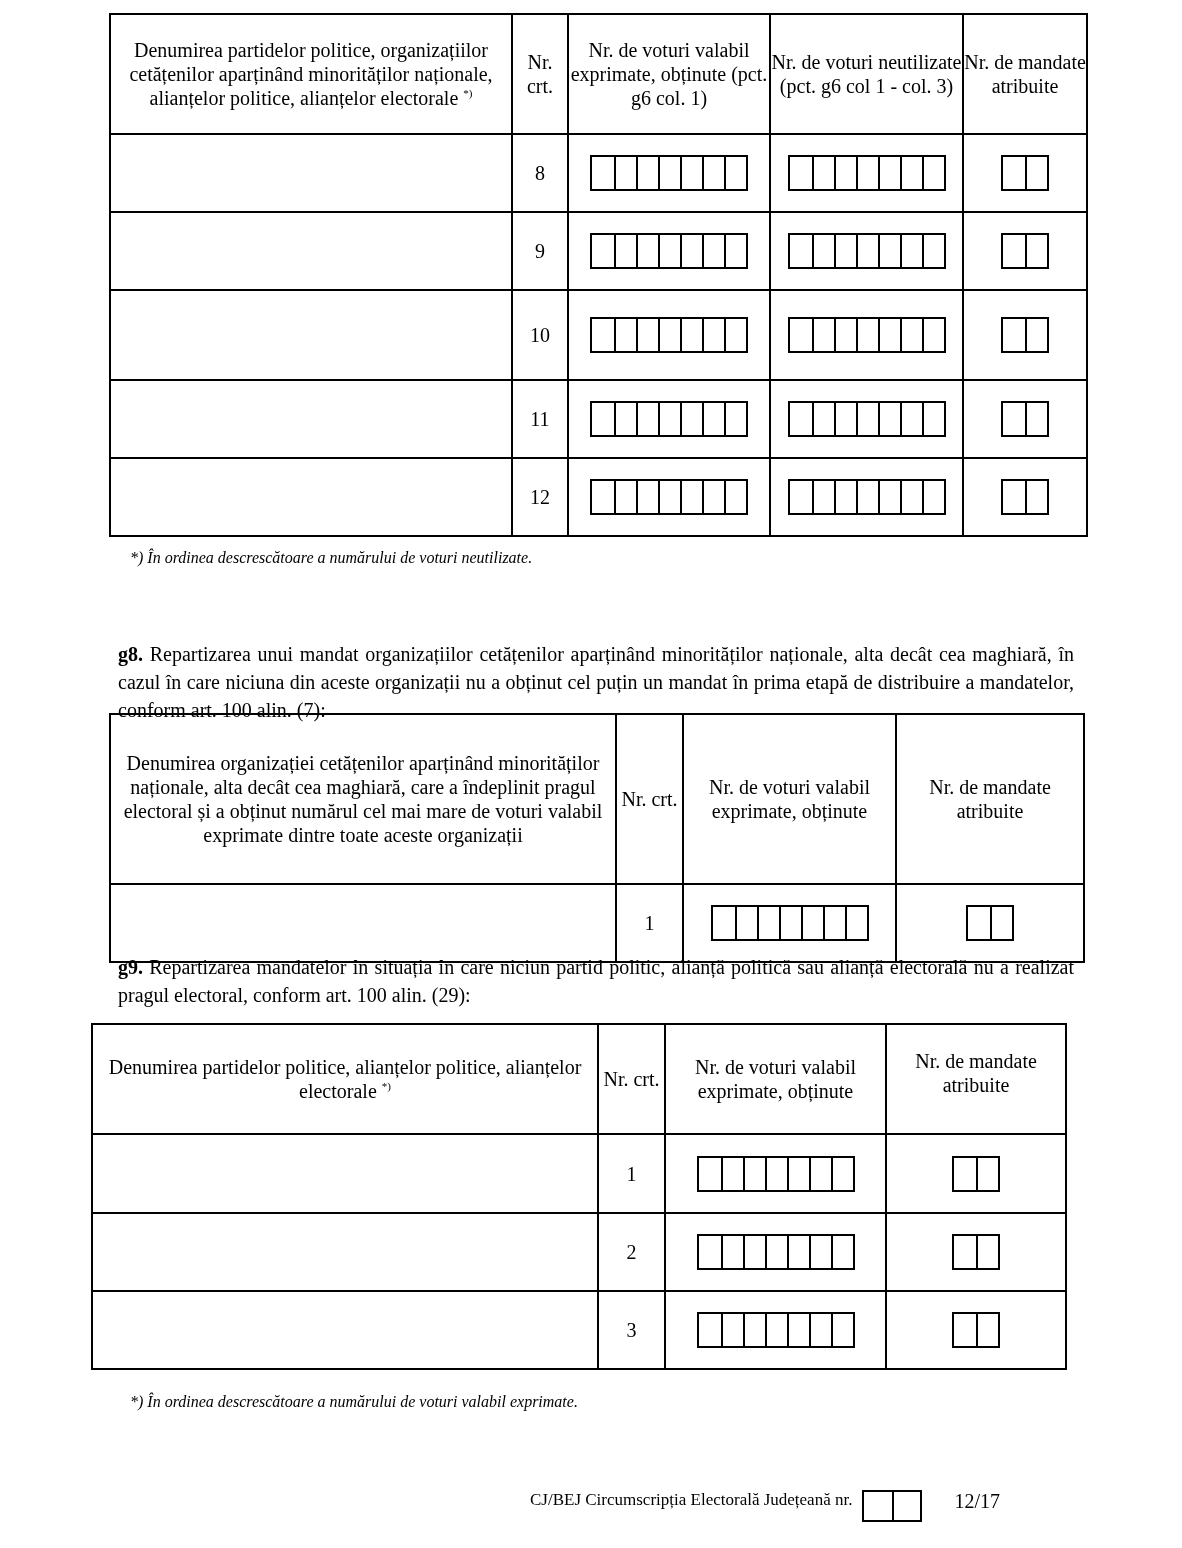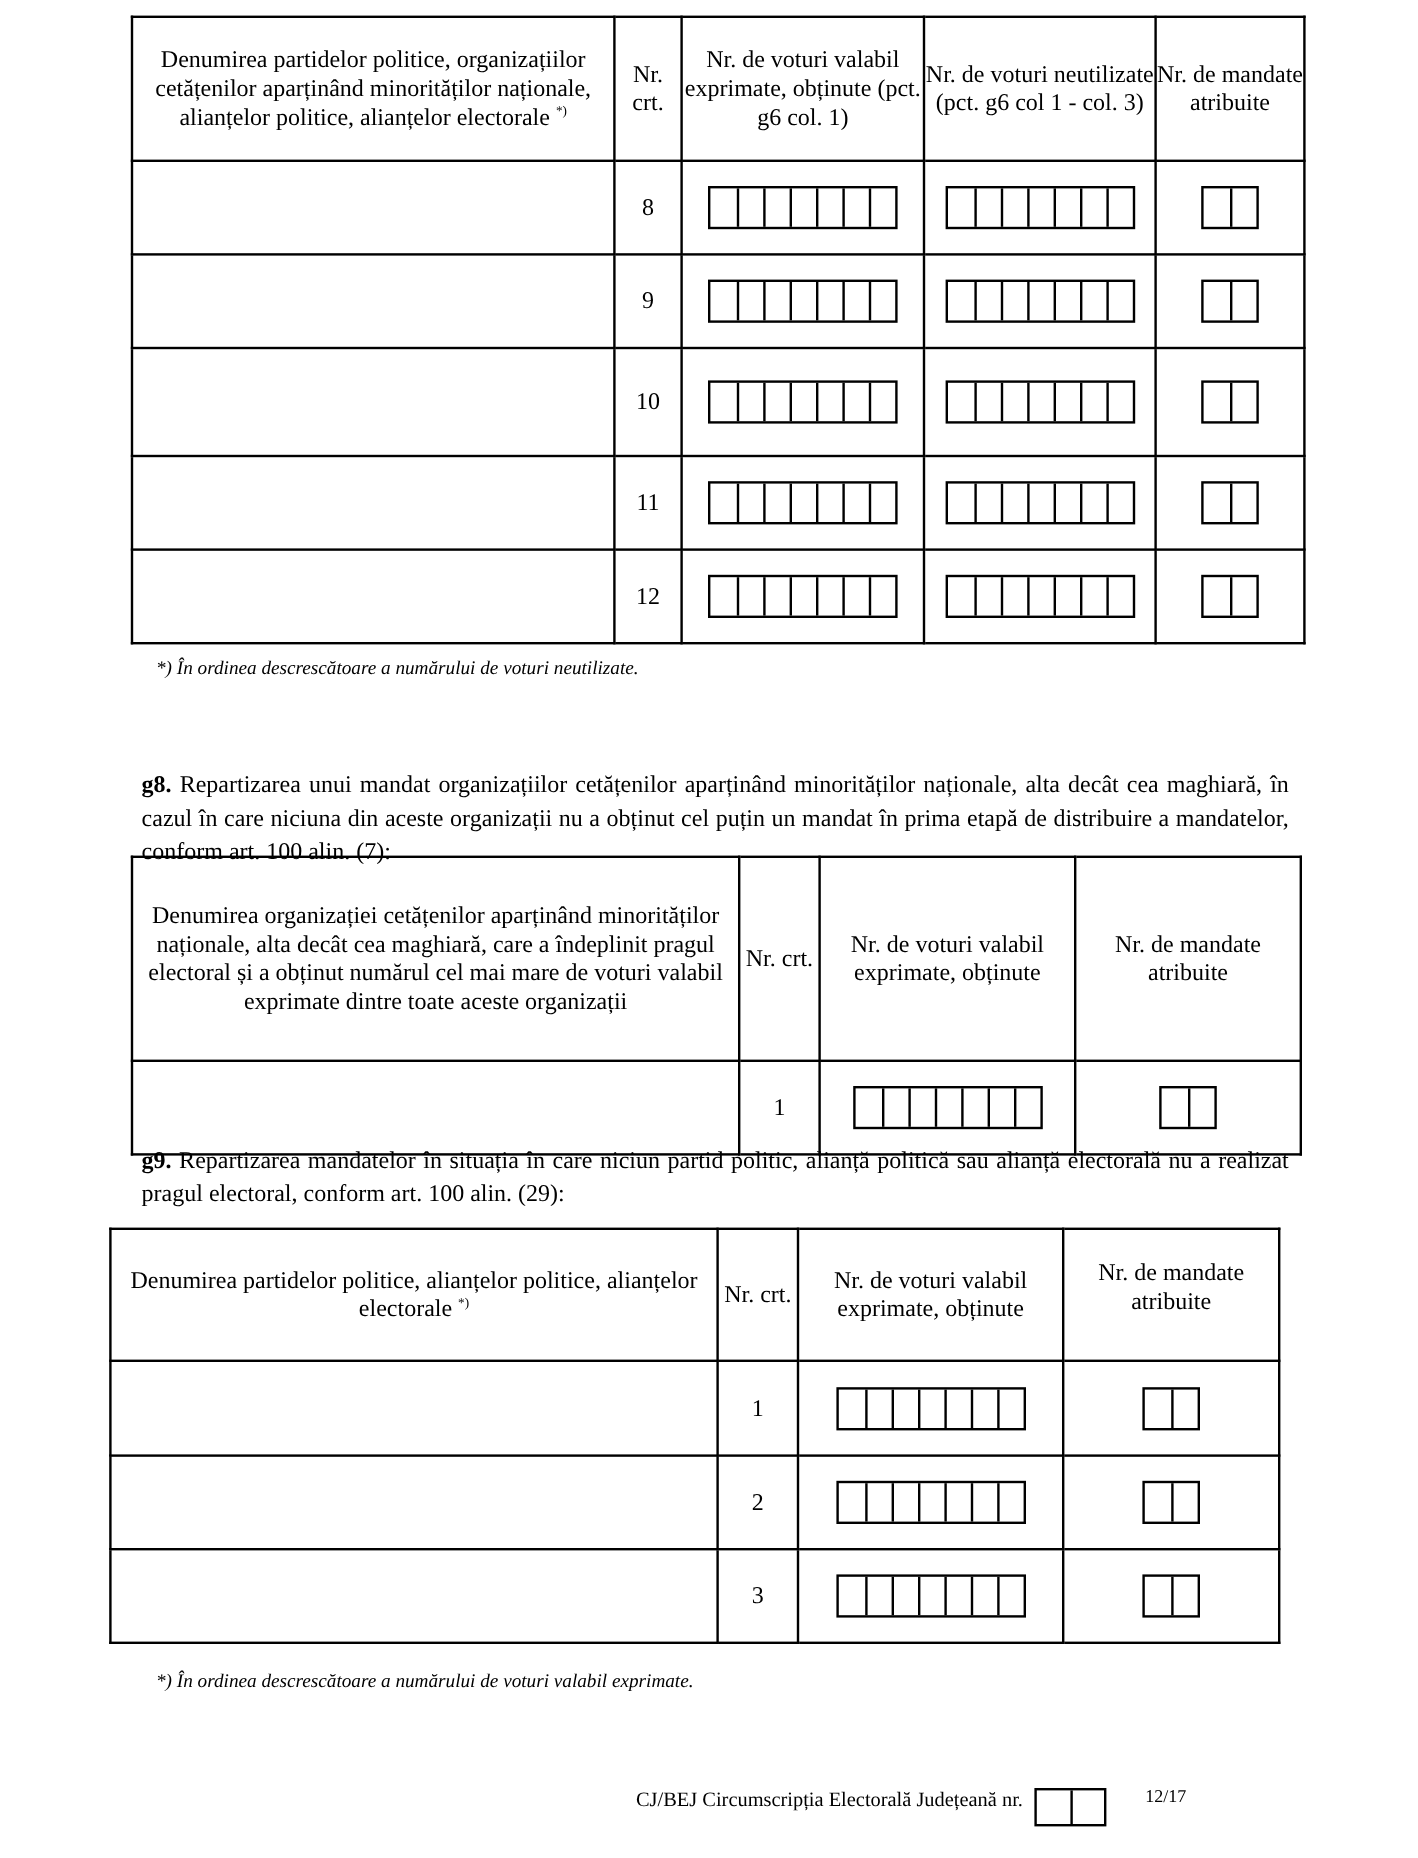--- a/index.html
+++ b/index.html
@@ -287,14 +287,14 @@
   </table>
 
 <div class="abs foot" style="left:130px; top:1393px;">*) În ordinea descrescătoare a numărului de voturi valabil exprimate.</div>
 
 <div class="abs" style="left:530px; top:1490px; height:34px; display:flex; align-items:flex-start; font-size:17px;">
   <span>CJ/BEJ Circumscripția Electorală Județeană nr.</span>
   <div class="boxes small" style="margin-left:10px; height:28px;">
       <span style="width:28px; height:28px;"></span>
       <span style="width:28px; height:28px;"></span>
     </div>
-  <span style="margin-left:32px; font-size:15px;">12/17</span>
+  <span style="margin-left:32px; font-size:20px;">12/17</span>
 </div>
 
 </body></html>

